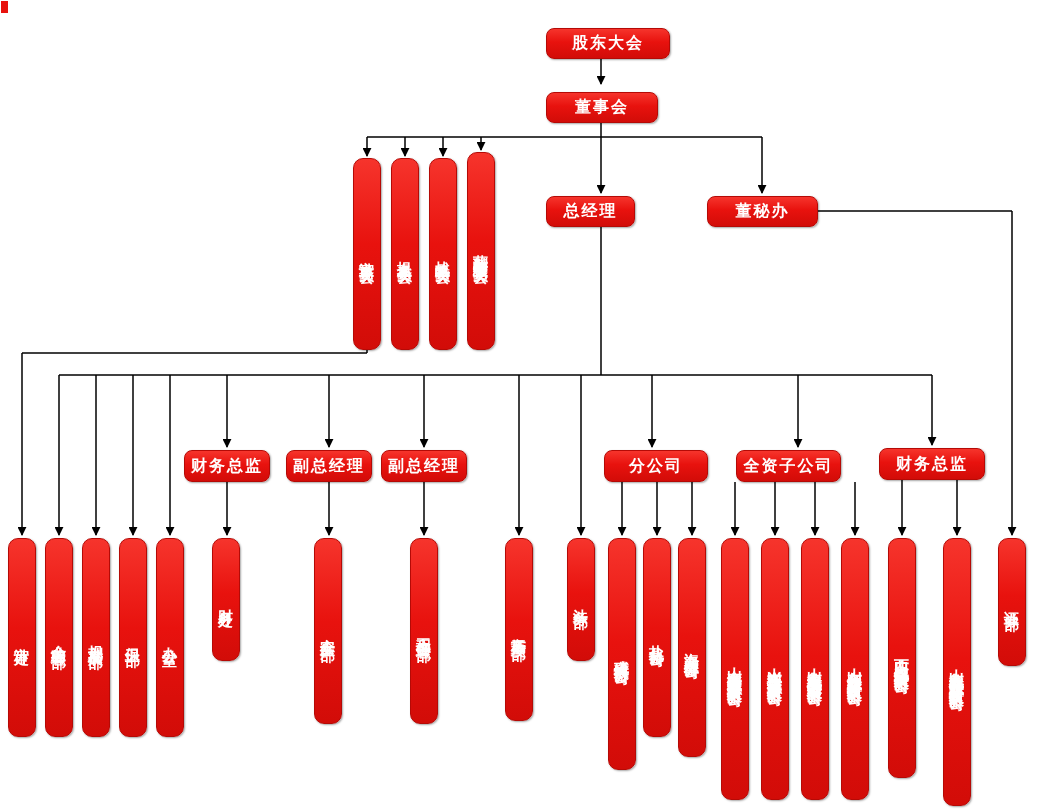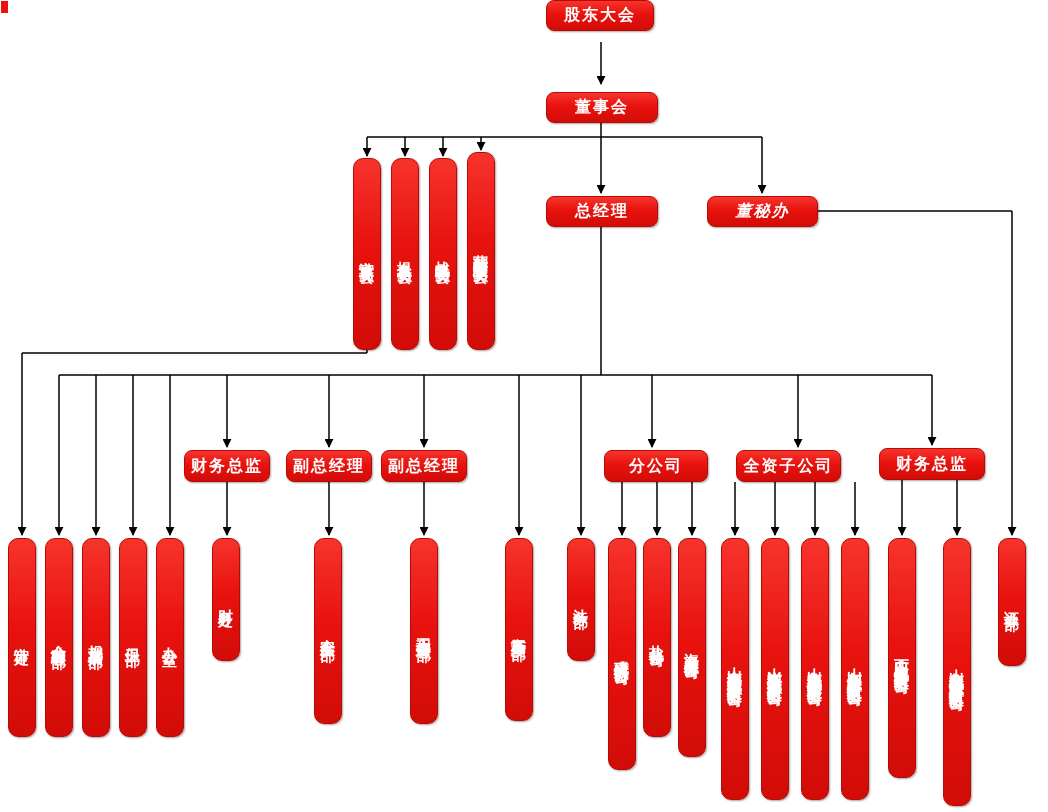--- a/index.html
+++ b/index.html
@@ -87,30 +87,30 @@
       <line x1="735" y1="482" x2="735" y2="535" marker-end="url(#arrow)"></line>
       <line x1="775" y1="482" x2="775" y2="535" marker-end="url(#arrow)"></line>
       <line x1="815" y1="482" x2="815" y2="535" marker-end="url(#arrow)"></line>
       <line x1="855" y1="482" x2="855" y2="535" marker-end="url(#arrow)"></line>
 
       <line x1="902" y1="480" x2="902" y2="535" marker-end="url(#arrow)"></line>
       <line x1="957" y1="480" x2="957" y2="535" marker-end="url(#arrow)"></line>
     </g>
   </svg>
 
-  <div class="node h" style="left:546px;top:0;width:108px;height:31px;align-items:center;">
+  <div class="node h" style="left:546px;top:28px;width:124px;height:31px;align-items:center;">
       <span class="label">股东大会</span>
     </div>
   <div class="node h" style="left:546px;top:92px;width:112px;height:31px;">
       <span class="label">董事会</span>
     </div>
-  <div class="node h" style="left:546px;top:196px;width:112px;height:31px;">
+  <div class="node h" style="left:546px;top:196px;width:89px;height:31px;">
       <span class="label">总经理</span>
     </div>
-  <div class="node h" style="left:707px;top:196px;width:111px;height:31px;font-style:italic;">
+  <div class="node h" style="left:707px;top:196px;width:111px;height:31px;">
       <span class="label">董秘办</span>
     </div>
 
   <div class="node v" style="left:353px;top:158px;width:28px;height:192px;">
       <span class="label">审计委员会</span>
     </div>
   <div class="node v" style="left:391px;top:158px;width:28px;height:192px;">
       <span class="label">提名委员会</span>
     </div>
   <div class="node v" style="left:429px;top:158px;width:28px;height:192px;">

